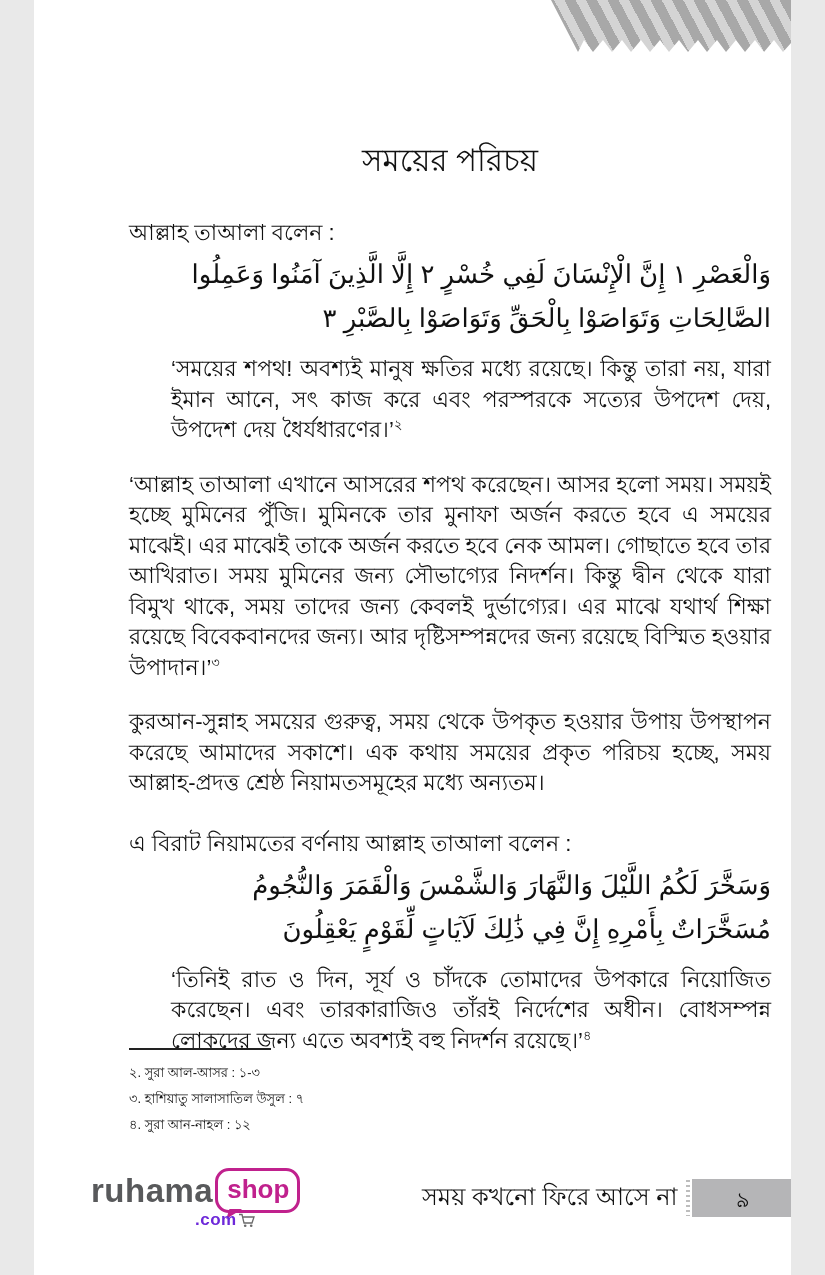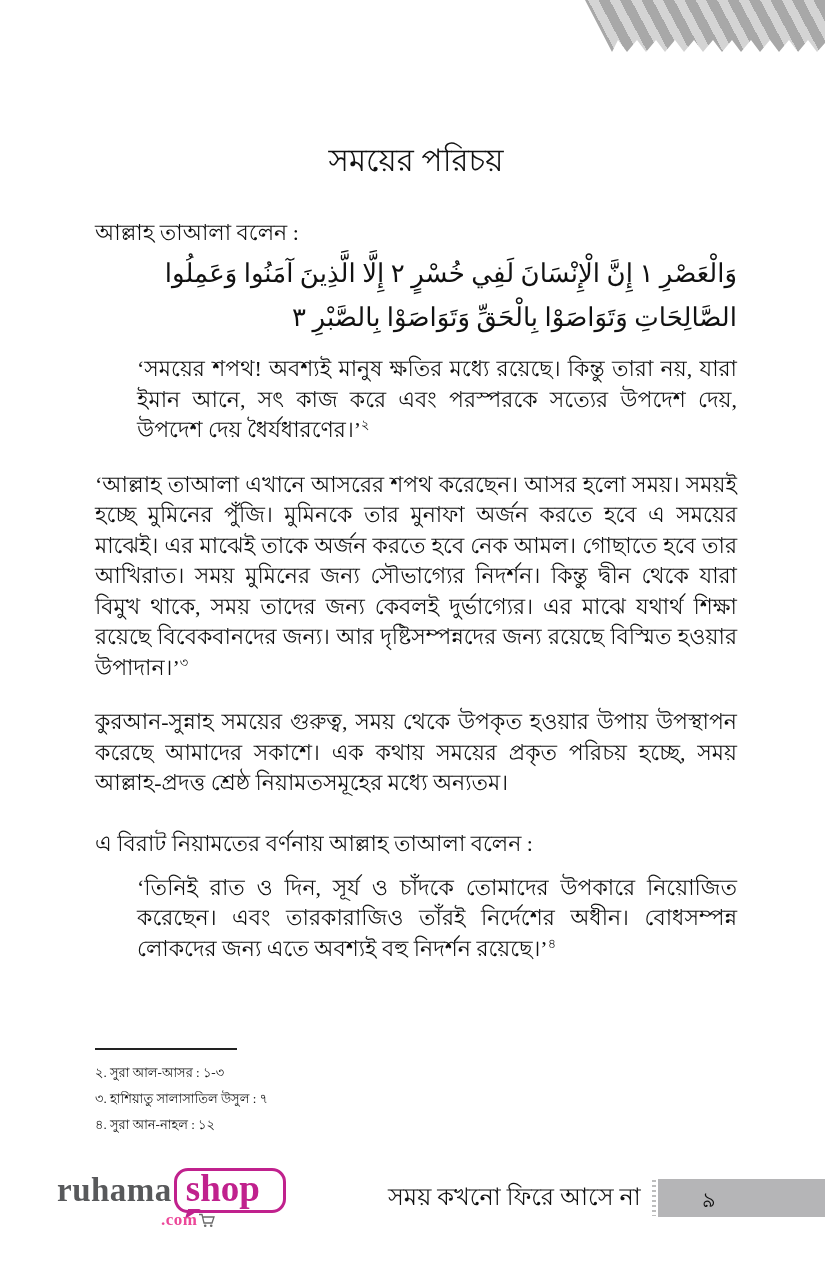--- a/index.html
+++ b/index.html
@@ -1,19 +1,19 @@
 <!DOCTYPE html>
 <html><head>
 <meta charset="utf-8">
 <style>
   html,body { margin:0; padding:0; background:#e9e9e9; }
   .page {
-    position:relative; width:825px; height:1275px; margin:0 auto;
+    position:relative; width:757px; height:1275px; margin:0 auto;
     background:#ffffff; overflow:hidden;
-    font-family:Liberation Serif, serif;
+    font-family:Liberation Sans, sans-serif;
     color:#111111;
   }
 
   
   .stripes {
     position:absolute; top:0; right:0; width:240px; height:56px;
     background:repeating-linear-gradient(62deg,#a8a8a8 0 10px,#d4d4d4 10px 19px);
     clip-path:polygon(0px 0px,240px 0px,240px 43px,232px 52px,223px 40px,213px 52px,
       204px 40px,194px 52px,185px 40px,175px 52px,166px 40px,156px 52px,147px 40px,
       137px 52px,128px 40px,118px 52px,109px 40px,99px 52px,90px 40px,80px 52px,
@@ -35,29 +35,29 @@
   .footnotes { position:absolute; left:95px; top:1048px; width:642px; font-size:13px; }
   .fn-divider { width:142px; border-top:2px solid #222; margin-bottom:10px; }
   .fn { line-height:26px; }
 
   
   .logo { position:absolute; left:57px; top:1168px; width:180px; height:60px; }
   .logo-row { display:flex; align-items:center; }
   .logo-ruhama { font-size:33px; font-weight:bold; color:#58595b; letter-spacing:0.5px; }
   .logo-bubble {
     position:relative; margin-left:2px; display:inline-block;
-    border:3px solid #c0218d; border-radius:14px; padding:0 23px 3px 9px;
-    font-size:37px; font-weight:bold; color:#c0218d; line-height:36px;
+    border:3px solid #c0218d; border-radius:14px; padding:0 8px 3px 9px;
+    font-size:26px; font-weight:bold; color:#c0218d; line-height:36px;
   }
   .logo-bubble .tail {
     position:absolute; left:8px; bottom:-9px; width:16px; height:10px;
     background:#c0218d; clip-path:polygon(0 100%,20% 0,100% 0);
   }
   .logo-com-row { position:absolute; left:104px; top:42px; display:flex; align-items:center; }
-  .logo-com { font-size:17px; font-weight:bold; color:#ec4899; letter-spacing:0.5px; }
+  .logo-com { font-size:17px; font-weight:bold; color:#6d28d9; letter-spacing:0.5px; }
   .cart { margin-left:1px; }
 
   .book-title { position:absolute; left:388px; top:1181px; font-size:24px; line-height:32px; }
 
   .page-bar { position:absolute; left:658px; top:1179px; width:167px; height:38px; background:#b5b5b7; }
   .page-bar .dots {
     position:absolute; left:-6px; top:1px; bottom:1px; width:4px;
     background:repeating-linear-gradient(to bottom,#bdbdbd 0 2px,transparent 2px 5px);
   }
   .page-num { position:absolute; left:44px; top:5px; font-size:21px; color:#111; }
@@ -77,20 +77,21 @@
     <div class="arabic">وَالْعَصْرِ ١ إِنَّ الْإِنْسَانَ لَفِي خُسْرٍ ٢ إِلَّا الَّذِينَ آمَنُوا وَعَمِلُوا الصَّالِحَاتِ وَتَوَاصَوْا بِالْحَقِّ وَتَوَاصَوْا بِالصَّبْرِ ٣</div>
 
     <div class="quote"><span>‘সময়ের শপথ! অবশ্যই মানুষ ক্ষতির মধ্যে রয়েছে। কিন্তু তারা নয়, যারা ইমান আনে, সৎ কাজ করে এবং পরস্পরকে সত্যের উপদেশ দেয়, উপদেশ দেয় ধৈর্যধারণের।’</span><sup>২</sup></div>
 
     <p class="para"><span>‘আল্লাহ তাআলা এখানে আসরের শপথ করেছেন। আসর হলো সময়। সময়ই হচ্ছে মুমিনের পুঁজি। মুমিনকে তার মুনাফা অর্জন করতে হবে এ সময়ের মাঝেই। এর মাঝেই তাকে অর্জন করতে হবে নেক আমল। গোছাতে হবে তার আখিরাত। সময় মুমিনের জন্য সৌভাগ্যের নিদর্শন। কিন্তু দ্বীন থেকে যারা বিমুখ থাকে, সময় তাদের জন্য কেবলই দুর্ভাগ্যের। এর মাঝে যথার্থ শিক্ষা রয়েছে বিবেকবানদের জন্য। আর দৃষ্টিসম্পন্নদের জন্য রয়েছে বিস্মিত হওয়ার উপাদান।’</span><sup>৩</sup></p>
 
     <p class="para">কুরআন-সুন্নাহ সময়ের গুরুত্ব, সময় থেকে উপকৃত হওয়ার উপায় উপস্থাপন করেছে আমাদের সকাশে। এক কথায় সময়ের প্রকৃত পরিচয় হচ্ছে, সময় আল্লাহ-প্রদত্ত শ্রেষ্ঠ নিয়ামতসমূহের মধ্যে অন্যতম।</p>
 
     <p class="lead">এ বিরাট নিয়ামতের বর্ণনায় আল্লাহ তাআলা বলেন :</p>
 
+    <div class="arabic">وَسَخَّرَ لَكُمُ اللَّيْلَ وَالنَّهَارَ وَالشَّمْسَ وَالْقَمَرَ وَالنُّجُومُ مُسَخَّرَاتٌ بِأَمْرِهِ إِنَّ فِي ذَٰلِكَ لَآيَاتٍ لِّقَوْمٍ يَعْقِلُونَ</div>
 
     <div class="quote"><span>‘তিনিই রাত ও দিন, সূর্য ও চাঁদকে তোমাদের উপকারে নিয়োজিত করেছেন। এবং তারকারাজিও তাঁরই নির্দেশের অধীন। বোধসম্পন্ন লোকদের জন্য এতে অবশ্যই বহু নিদর্শন রয়েছে।’</span><sup>৪</sup></div>
   </div>
 
   <div class="footnotes">
     <div class="fn-divider"></div>
     <div class="fn">২. সুরা আল-আসর : ১-৩</div>
     <div class="fn">৩. হাশিয়াতু সালাসাতিল উসুল : ৭</div>
     <div class="fn">৪. সুরা আন-নাহল : ১২</div>
   </div>

